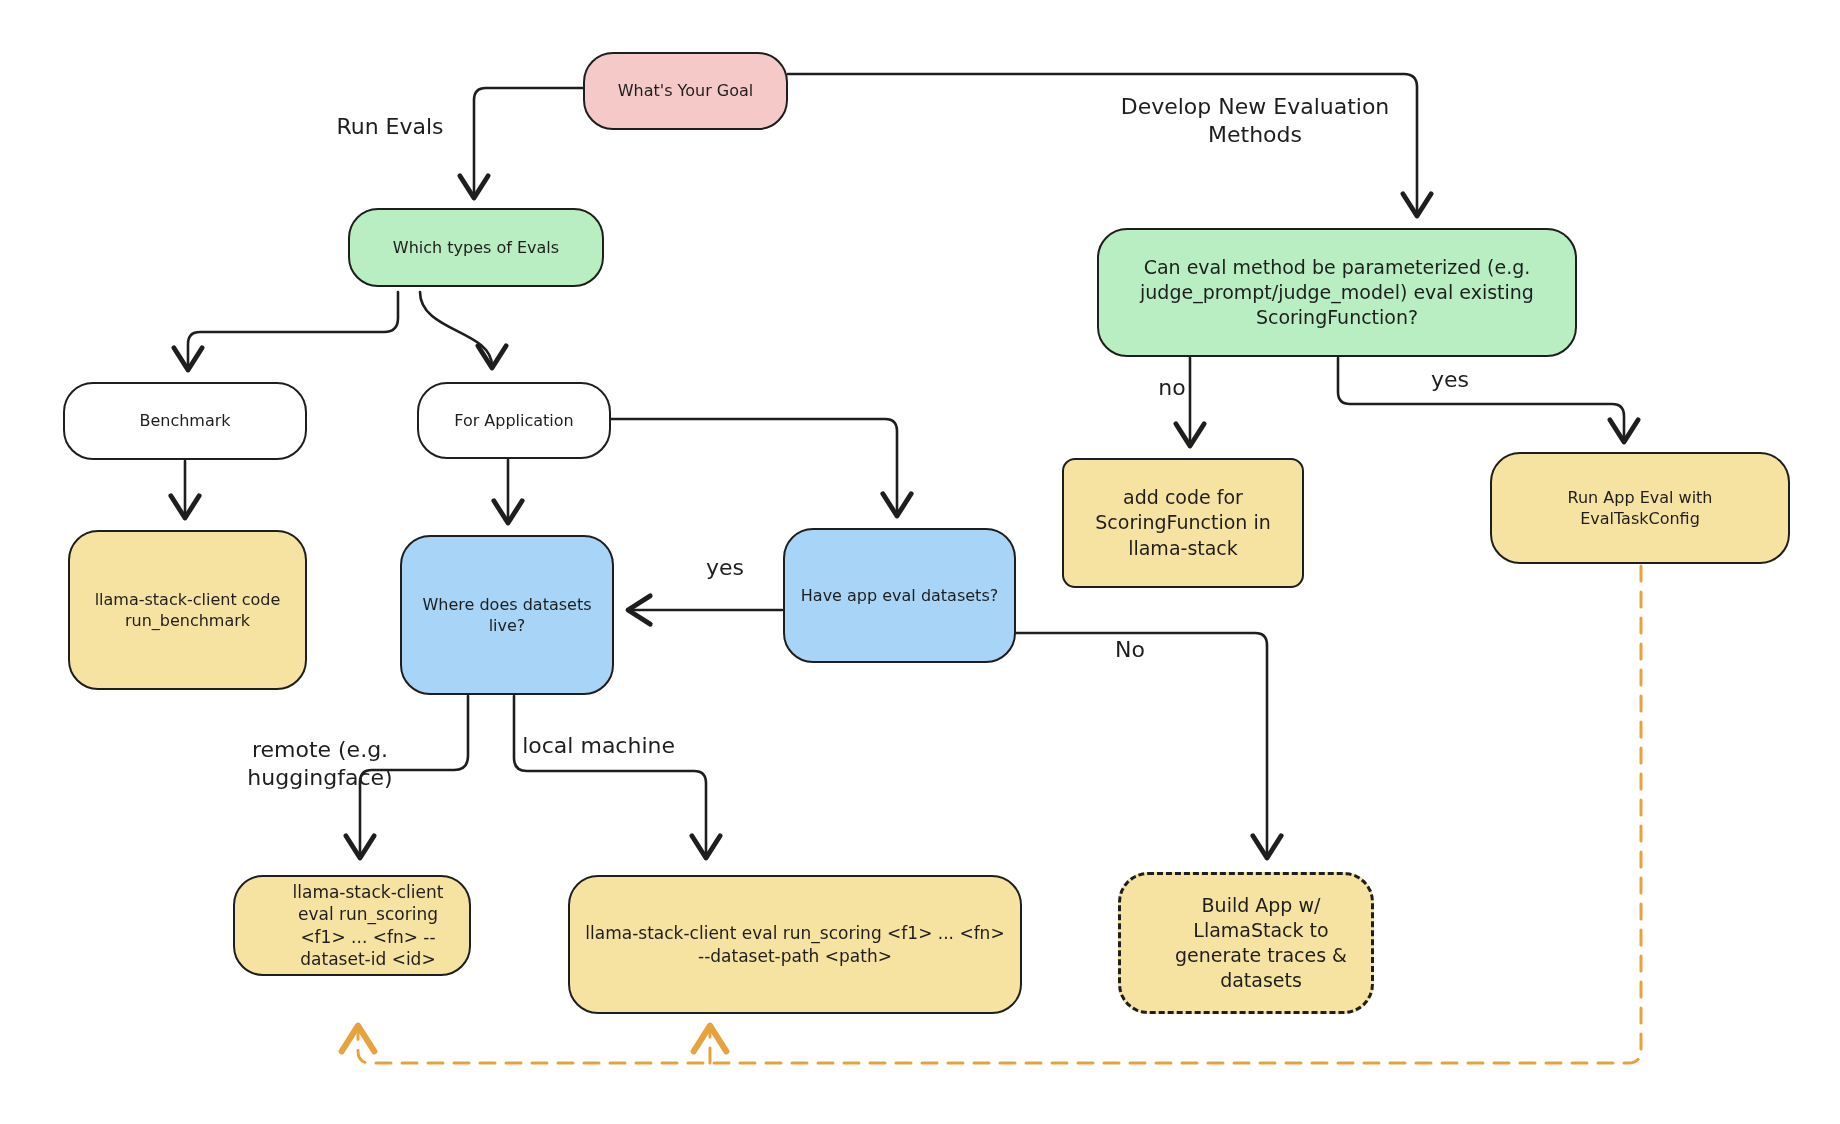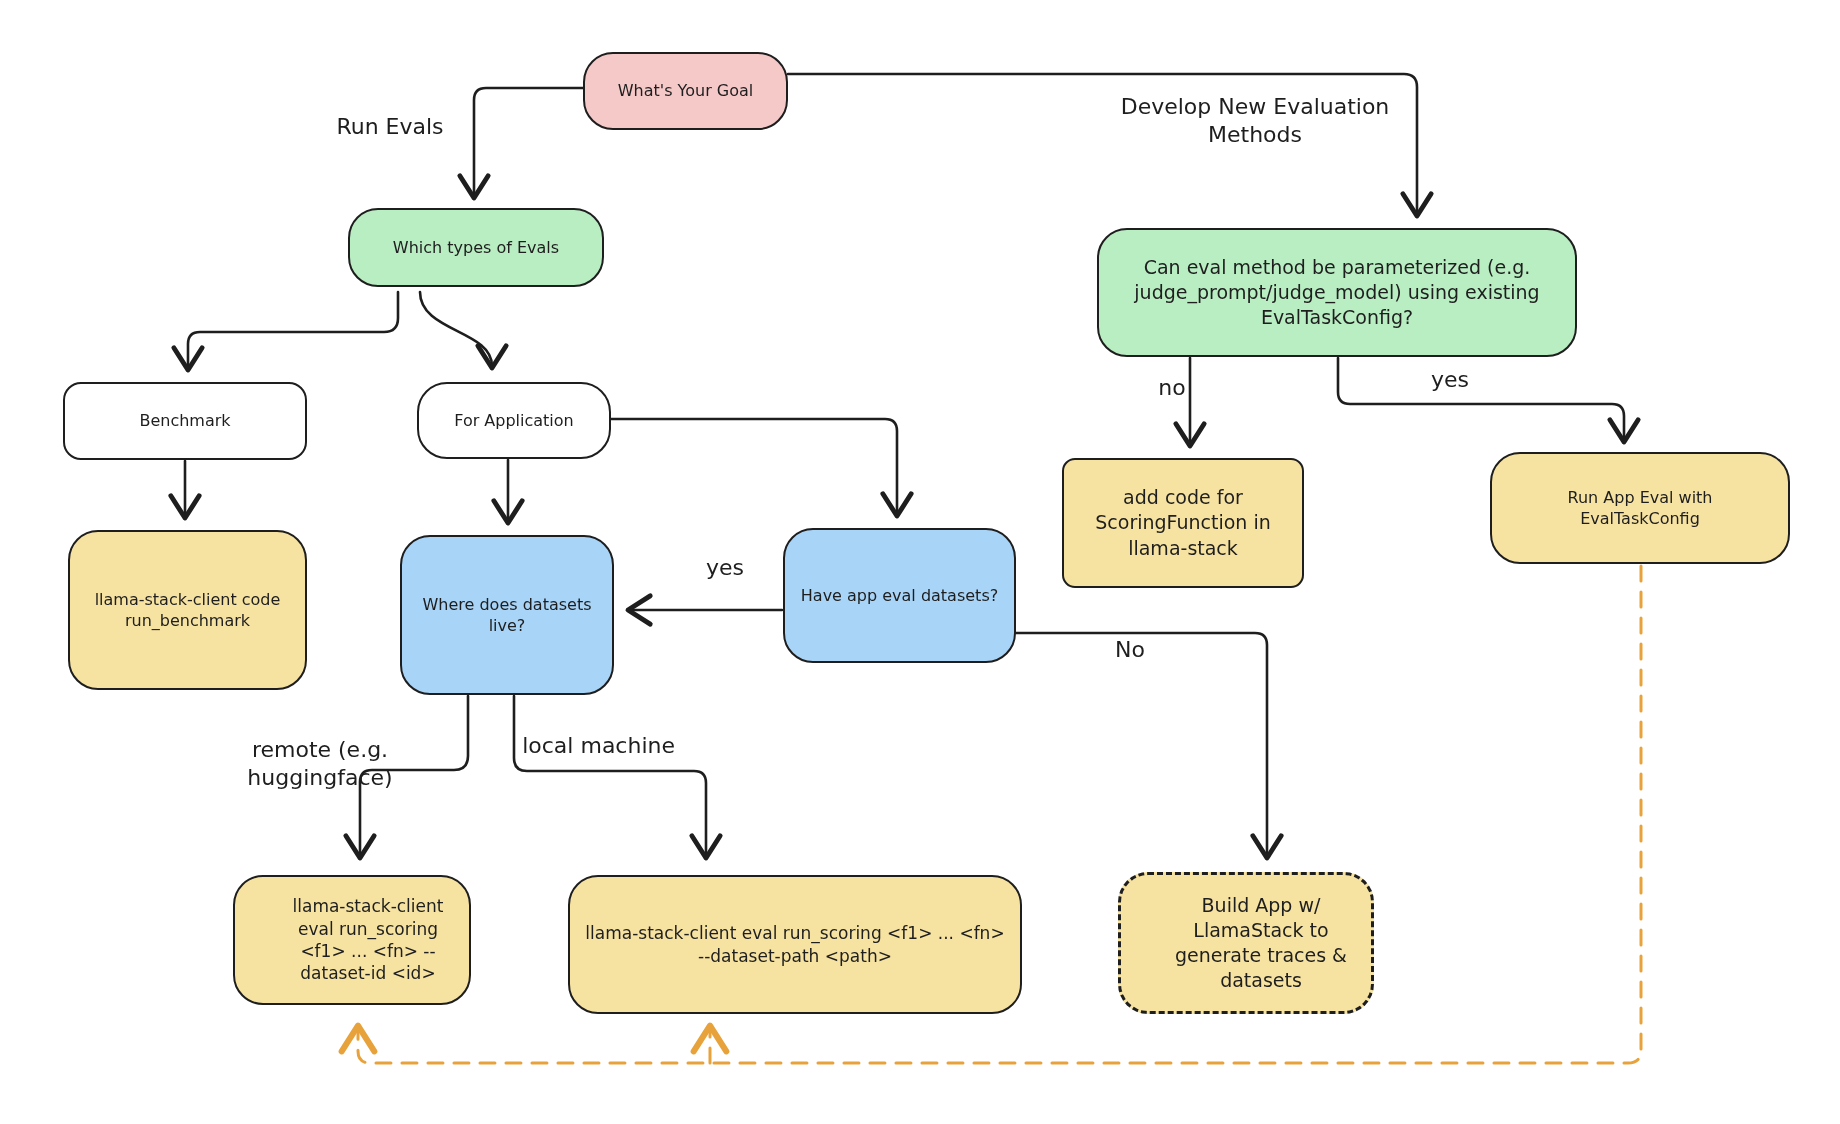--- a/index.html
+++ b/index.html
@@ -23,28 +23,28 @@
   .edge-label{
     position:absolute;
     font-size:22px;line-height:1.25;
     text-align:center;
     white-space:normal;
   }
   
   #n-goal{left:583px;top:52px;width:205px;height:78px;}
   #n-which{left:348px;top:200px;width:256px;height:79px;margin-top:8px;}
   #n-caneval{left:1097px;top:228px;width:480px;height:129px;}
-  #n-benchmark{left:63px;top:382px;width:244px;height:78px;border-radius:18px;}
+  #n-benchmark{left:63px;top:382px;width:244px;height:78px;}
   #n-forapp{left:417px;top:382px;width:194px;height:77px;}
   #n-runbench{left:68px;top:530px;width:239px;height:160px;}
   #n-wheredata{left:400px;top:535px;width:214px;height:160px;}
   #n-haveapp{left:783px;top:528px;width:233px;height:135px;}
   #n-addcode{left:1062px;top:458px;width:242px;height:130px;}
   #n-runappeval{left:1490px;top:452px;width:300px;height:112px;}
-  #n-scoringid{left:233px;top:875px;width:238px;height:130px;padding-left:46px;}
+  #n-scoringid{left:233px;top:875px;width:238px;height:101px;padding-left:46px;}
   #n-scoringpath{left:568px;top:875px;width:454px;height:139px;}
   #n-buildapp{left:1118px;top:872px;width:256px;height:142px;}
 
   #l-runevals{left:290px;top:113px;width:200px;}
   #l-develop{left:1105px;top:93px;width:300px;}
   #l-no-lower{left:1142px;top:374px;width:60px;}
   #l-yes-right{left:1415px;top:366px;width:70px;}
   #l-yes-left{left:690px;top:554px;width:70px;}
   #l-no-cap{left:1095px;top:636px;width:70px;}
   #l-remote{left:180px;top:736px;width:280px;}
@@ -80,21 +80,21 @@
       <path d="M 1338 358 V 392 Q 1338 404 1350 404 H 1612 Q 1624 404 1624 416 V 440" marker-end="url(#ah)"></path>
     </g>
     <g fill="none" stroke="#e8a23b" stroke-width="3" stroke-linecap="round" stroke-dasharray="15 11">
       <path d="M 1641 566 V 1050 Q 1641 1063 1628 1063 H 370 Q 358 1063 358 1051 V 1028" marker-end="url(#aho)"></path>
       <path d="M 710 1063 V 1028" marker-end="url(#aho)"></path>
     </g>
   </svg>
 
   <div class="node" id="n-goal" style="background: rgb(246, 201, 201);">What's Your Goal</div>
   <div class="node" id="n-which" style="background: rgb(185, 237, 194);">Which types of Evals</div>
-  <div class="node mid-text" id="n-caneval" style="background: rgb(185, 237, 194);">Can eval method be parameterized (e.g. judge_prompt/judge_model) using existing EvalTaskConfig?</div>
+  <div class="node mid-text" id="n-caneval" style="background: rgb(185, 237, 194);">Can eval method be parameterized (e.g. judge_prompt/judge_model) eval existing ScoringFunction?</div>
   <div class="node" id="n-benchmark" style="background: rgb(255, 255, 255);">Benchmark</div>
   <div class="node" id="n-forapp" style="background: rgb(255, 255, 255);">For Application</div>
   <div class="node" id="n-runbench" style="background: rgb(247, 227, 161);">llama-stack-client code run_benchmark</div>
   <div class="node" id="n-haveapp" style="background: rgb(168, 212, 247);">Have app eval datasets?</div>
   <div class="node" id="n-wheredata" style="background: rgb(168, 212, 247);">Where does datasets live?</div>
   <div class="node mid-text" id="n-addcode" style="background: rgb(247, 227, 161); border-radius: 13px;">add code for ScoringFunction in llama-stack</div>
   <div class="node" id="n-runappeval" style="background: rgb(247, 227, 161);">Run App Eval with EvalTaskConfig</div>
   <div class="node small-text" id="n-scoringid" style="background: rgb(247, 227, 161);">llama-stack-client eval run_scoring &lt;f1&gt; ... &lt;fn&gt; --dataset-id &lt;id&gt;</div>
   <div class="node small-text" id="n-scoringpath" style="background: rgb(247, 227, 161);">llama-stack-client eval run_scoring &lt;f1&gt; ... &lt;fn&gt; --dataset-path &lt;path&gt;</div>
   <div class="node mid-text dashed" id="n-buildapp" style="background: rgb(247, 227, 161);">Build App w/ LlamaStack to generate traces &amp; datasets</div>

